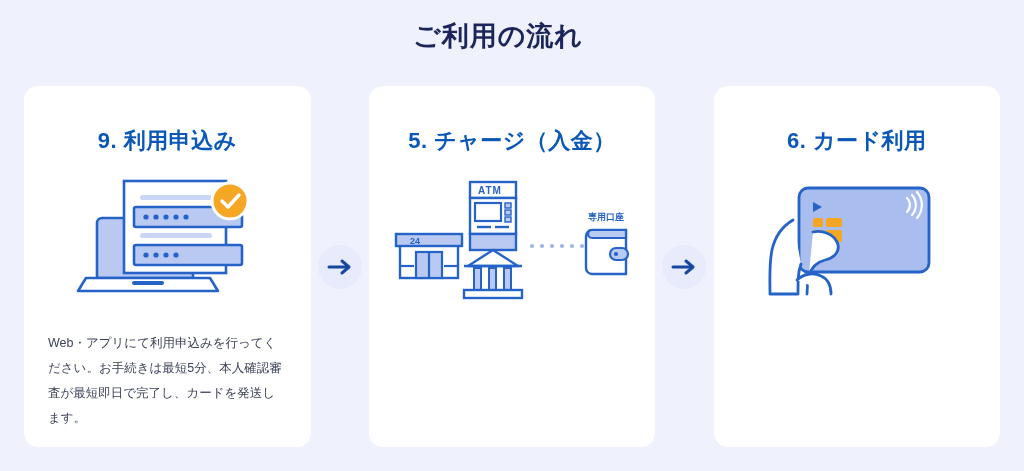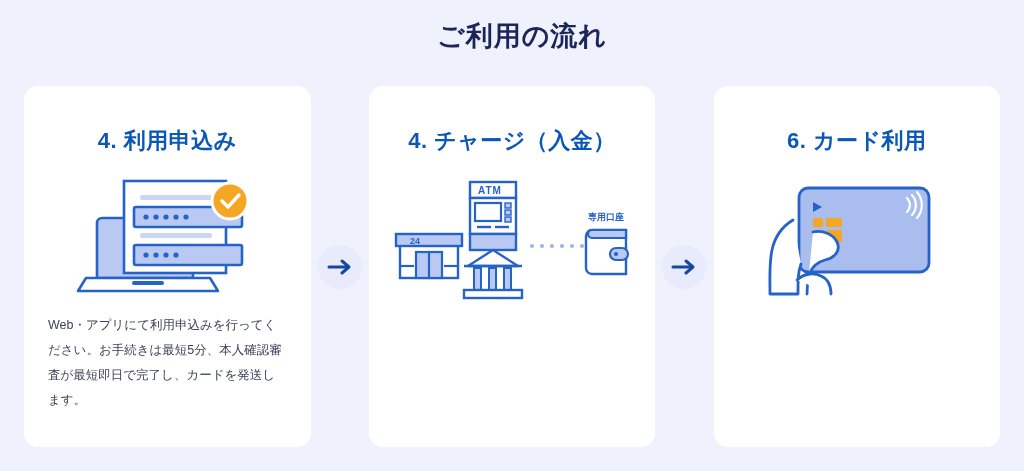--- a/index.html
+++ b/index.html
@@ -22,21 +22,20 @@
   .page-title {
     position: absolute;
     top: 18px;
     left: 0;
     width: 996px;
     text-align: center;
     font-size: 27px;
     font-weight: bold;
     color: #1b2559;
     letter-spacing: 1px;
-    padding-left: 24px;
   }
   .steps {
     position: absolute;
     top: 86px;
     left: 24px;
     width: 976px;
     height: 361px;
     display: flex;
     align-items: stretch;
   }
@@ -78,33 +77,33 @@
     align-items: center;
     justify-content: center;
   }
   .card-body {
     margin: 10px 24px 0 24px;
     font-size: 12.5px;
     line-height: 2.0;
     color: #3c4257;
     text-align: left;
   }
-  .card-body.c1 { margin-top: 0; }
+  .card-body.c1 { margin-top: 18px; }
 </style>
 </head>
 <body>
 
 <div class="page">
 
   <div class="page-title">ご利用の流れ</div>
 
   <div class="steps">
 
     <div class="card">
-      <div class="card-title">4. 利用申込み</div>
+      <div class="card-title">9. 利用申込み</div>
       <div class="card-art">
         <svg width="190" height="140" viewBox="0 0 190 140">
 
           <path d="M30 47 h86 a5 5 0 0 1 5 5 v55 h-96 v-55 a5 5 0 0 1 5 -5 z" fill="#b9c9f2" stroke="#2563c9" stroke-width="2.6"></path>
           <path d="M14 107 h124 l8 13 h-140 z" fill="#ffffff" stroke="#2563c9" stroke-width="2.6" stroke-linejoin="round"></path>
           <rect x="60" y="110" width="32" height="4" rx="2" fill="#2563c9"></rect>
 
           <rect x="52" y="10" width="102" height="92" fill="#ffffff" stroke="#2563c9" stroke-width="2.6"></rect>
           <rect x="68" y="24" width="72" height="5" rx="2.5" fill="#c9d6f7"></rect>
 
@@ -132,21 +131,21 @@
     <div class="arrow-wrap">
       <div class="arrow-circle">
         <svg width="26" height="20" viewBox="0 0 26 20">
           <path d="M2 10 h18" stroke="#15489e" stroke-width="3" stroke-linecap="round" fill="none"></path>
           <path d="M15 4 l7 6 l-7 6" stroke="#15489e" stroke-width="3" stroke-linecap="round" stroke-linejoin="round" fill="none"></path>
         </svg>
       </div>
     </div>
 
     <div class="card">
-      <div class="card-title">4. チャージ（入金）</div>
+      <div class="card-title">5. チャージ（入金）</div>
       <div class="card-art">
         <svg width="240" height="130" viewBox="0 0 240 130">
 
           <g>
             <rect x="8" y="68" width="58" height="34" fill="#ffffff" stroke="#2563c9" stroke-width="2.4"></rect>
             <rect x="4" y="58" width="66" height="12" fill="#b9c9f2" stroke="#2563c9" stroke-width="2.4"></rect>
             <text x="18" y="68" font-family="'Liberation Sans',sans-serif" font-size="9" font-weight="bold" fill="#2563c9">24</text>
             <rect x="24" y="76" width="26" height="26" fill="#b9c9f2" stroke="#2563c9" stroke-width="2.2"></rect>
             <line x1="37" y1="76" x2="37" y2="102" stroke="#2563c9" stroke-width="2.2"></line>
             <line x1="8" y1="90" x2="22" y2="90" stroke="#2563c9" stroke-width="2.2"></line>

